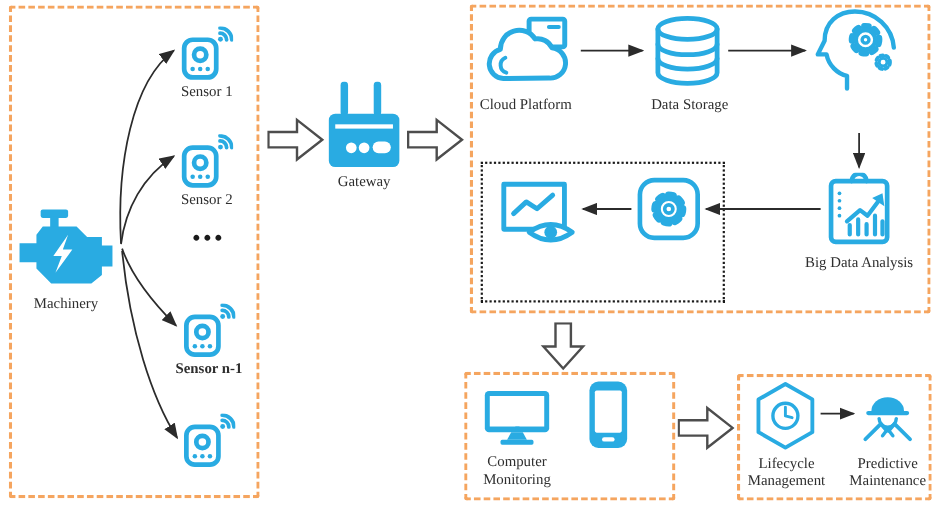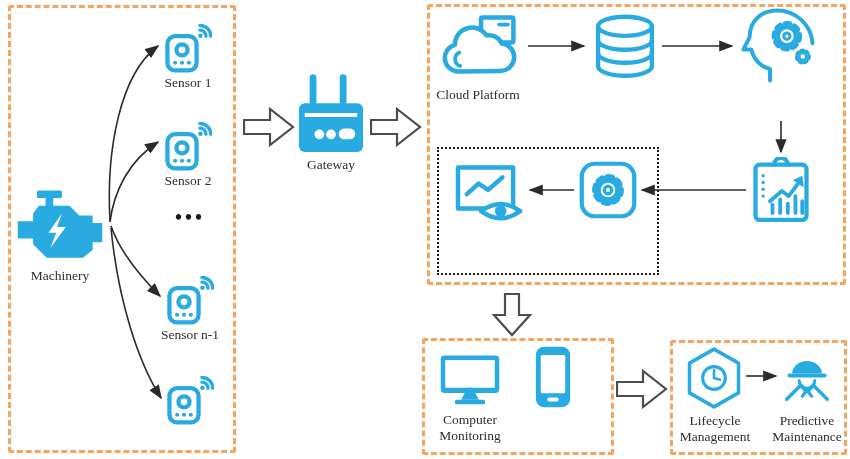--- a/index.html
+++ b/index.html
@@ -108,21 +108,21 @@
       <rect class="st" stroke-width="5" x="4" y="14" width="34" height="40" rx="9"></rect>
       <circle class="st" stroke-width="5" cx="21" cy="30" r="6.5"></circle>
       <circle class="fl" cx="13" cy="45" r="2.4"></circle>
         <circle class="fl" cx="21" cy="45" r="2.4"></circle>
         <circle class="fl" cx="29" cy="45" r="2.4"></circle>
       <path class="st" stroke-width="4" d="M42,7 A7,7 0 0 1 49,14"></path>
       <path class="st" stroke-width="4" d="M42,1.5 A12.5,12.5 0 0 1 54.5,14"></path>
       <circle class="fl" cx="42.5" cy="13.5" r="2.6"></circle>
     </svg>
   </div>
-  <div class="lbl" style="left:145px;top:327px;width:90px;">Sensor n-1</div>
+  <div class="lbl" style="left:145px;top:327px;width:90px;font-weight:bold;">Sensor n-1</div>
 
   <div class="icon" style="left:166px;top:376px;width:48px;height:50px;">
     <svg viewBox="0 0 56 58">
       <rect class="st" stroke-width="5" x="4" y="14" width="34" height="40" rx="9"></rect>
       <circle class="st" stroke-width="5" cx="21" cy="30" r="6.5"></circle>
       <circle class="fl" cx="13" cy="45" r="2.4"></circle>
         <circle class="fl" cx="21" cy="45" r="2.4"></circle>
         <circle class="fl" cx="29" cy="45" r="2.4"></circle>
       <path class="st" stroke-width="4" d="M42,7 A7,7 0 0 1 49,14"></path>
       <path class="st" stroke-width="4" d="M42,1.5 A12.5,12.5 0 0 1 54.5,14"></path>
@@ -155,20 +155,21 @@
   <div class="lbl" style="left:424px;top:87px;width:108px;">Cloud Platform</div>
 
   <div class="icon" style="left:592px;top:12px;width:66px;height:72px;">
     <svg viewBox="0 0 76 78">
       <ellipse class="st" stroke-width="5" cx="38" cy="14" rx="31" ry="11"></ellipse>
       <path class="st" stroke-width="5" d="M7,14 V60 a31,11 0 0 0 62,0 V14"></path>
       <path class="st" stroke-width="5" d="M7,30 a31,11 0 0 0 62,0"></path>
       <path class="st" stroke-width="5" d="M7,45 a31,11 0 0 0 62,0"></path>
     </svg>
   </div>
+  <div class="lbl" style="left:577px;top:87px;width:100px;">Data Storage</div>
 
   <div class="icon" style="left:736px;top:6px;width:84px;height:78px;">
     <svg viewBox="0 0 90 88">
       <path class="st" stroke-width="4.5" d="M36,84 V71 C26,69 17,60 15,49 L6,49 L13,35 C13,16 27,5 44,5 a40,40 0 0 1 40,37"></path>
       <circle class="st" stroke-width="6.5" cx="55" cy="34" r="14" stroke-dasharray="4.5 6.2"></circle>
       <circle class="st" stroke-width="4.5" cx="55" cy="34" r="10"></circle>
       <circle class="st" stroke-width="3.5" cx="55" cy="34" r="3.5"></circle>
       <circle class="st" stroke-width="4" cx="73" cy="57" r="7" stroke-dasharray="2.6 3.4"></circle>
       <circle class="st" stroke-width="3" cx="73" cy="57" r="4"></circle>
     </svg>
@@ -180,20 +181,21 @@
       <rect class="st" stroke-width="5" x="6" y="9" width="60" height="65" rx="5"></rect>
       <circle class="fl" cx="15" cy="22" r="2"></circle>
         <circle class="fl" cx="15" cy="30" r="2"></circle>
       <circle class="fl" cx="15" cy="38" r="2"></circle>
         <circle class="fl" cx="15" cy="46" r="2"></circle>
       <path class="st" stroke-width="4.5" d="M26,66 V56 M35,66 V50 M44,66 V55 M53,66 V46 M61,66 V52"></path>
       <path class="st" stroke-width="4.5" d="M23,52 L37,40 L45,46 L57,30"></path>
       <polygon class="fl" points="61,22 63,36 50,27"></polygon>
     </svg>
   </div>
+  <div class="lbl" style="left:716px;top:231px;width:130px;">Big Data Analysis</div>
 
   <div class="icon" style="left:454px;top:164px;width:72px;height:64px;">
     <svg viewBox="0 0 80 72">
       <rect class="st" stroke-width="5" x="4" y="4" width="62" height="46"></rect>
       <path class="st" stroke-width="5" d="M14,34 L27,22 L38,29 L54,15"></path>
       <path class="stw" stroke-width="5" d="M30,53 Q52,37 74,53 Q52,69 30,53 Z"></path>
       <circle class="fl" cx="52" cy="53" r="6.5"></circle>
     </svg>
   </div>
 

